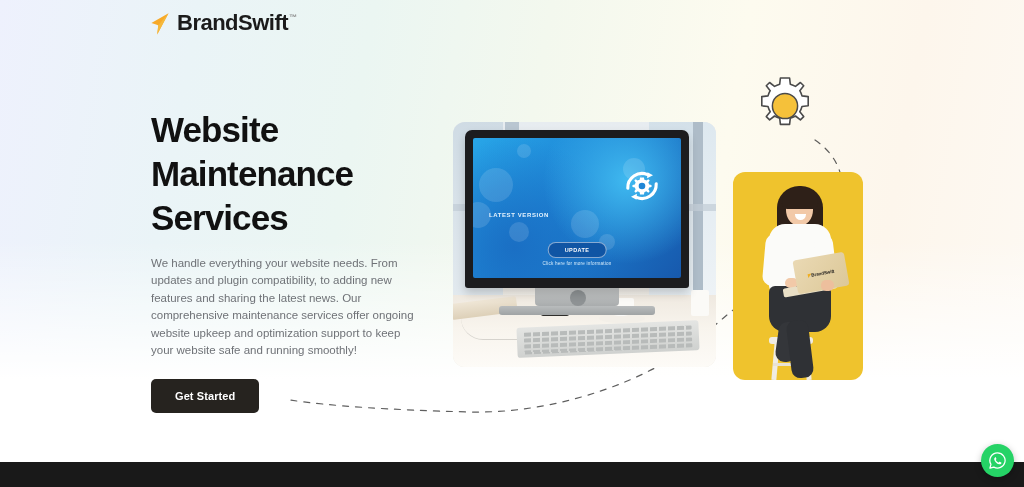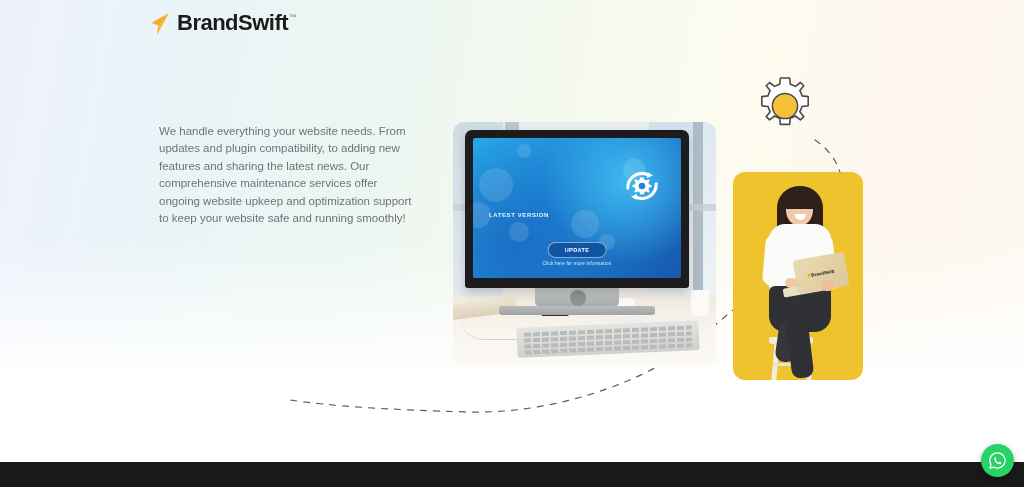--- a/index.html
+++ b/index.html
@@ -40,21 +40,21 @@
   .brand-tm { font-size:8px; font-weight:bold; color:#8a8a8a; line-height:10px; margin-top:3px; margin-left:1px; }
 
   
   .copy { position:absolute; left:151px; top:108px; width:268px; z-index:5; }
   .headline {
     font-size:35px; line-height:44px; font-weight:bold;
     color:#111111; letter-spacing:-0.9px; white-space:pre-line;
   }
   .subcopy {
     margin-top:15px;
-    font-size:11.5px; line-height:17.4px; color:#6f7277;margin-left:8px;
+    font-size:11.5px; line-height:17.4px; color:#6f7277;
   }
   .cta {
     display:inline-block; margin-top:20px;
     background:#26231f; color:#ffffff;
     font-size:11px; font-weight:bold; letter-spacing:0.1px;
     padding:11px 24px; border:none; border-radius:5px; cursor:pointer;
   }
 
   
   .dashes { position:absolute; left:0; top:0; width:1024px; height:462px; z-index:3; pointer-events:none; }
@@ -190,21 +190,25 @@
       <svg class="brand-mark" viewBox="0 0 26 26">
         <path d="M22.5 2.2 L5.4 12.1 L12.3 14.3 L11.2 23.6 Z" fill="#f7a928"></path>
         <path d="M22.5 2.2 L12.3 14.3 L11.2 23.6 Z" fill="#f5b93c"></path>
       </svg>
       <span class="brand-text">BrandSwift</span>
       <span class="brand-tm">™</span>
     </div>
   </div>
 
   <div class="copy">
+    <h1 class="headline">Website
+Maintenance
+Services</h1>
     <p class="subcopy">We handle everything your website needs. From updates and plugin compatibility, to adding new features and sharing the latest news. Our comprehensive maintenance services offer ongoing website upkeep and optimization support to keep your website safe and running smoothly!</p>
+    <button class="cta">Get Started</button>
   </div>
 
   <div class="monitor-card">
     <div class="room">
       <div class="win-a"></div>
         <div class="win-b"></div>
       <div class="win-c"></div>
         <div class="win-d"></div>
         <div class="win-e"></div>
       <div class="mullion"></div>

